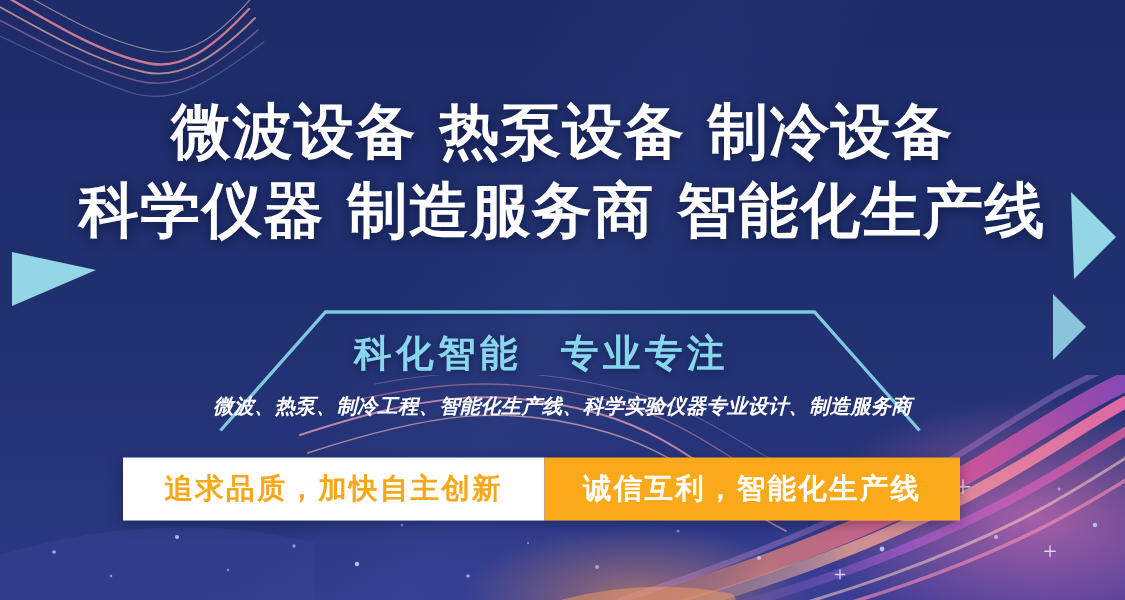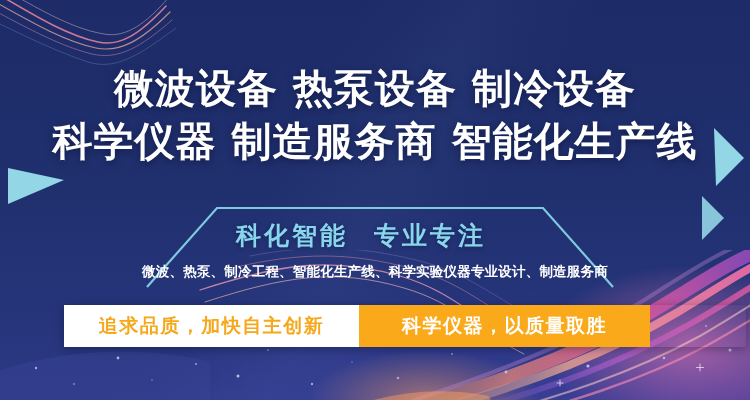--- a/index.html
+++ b/index.html
@@ -147,28 +147,29 @@
     text-align: center;
     z-index: 6;
   }
   .tagline {
     color: #ffffff;
     font-size: 13.5px;
     font-weight: bold;
     line-height: 18px;
     letter-spacing: 0.2px;
     white-space: nowrap;
+    font-style: italic;
   }
 
   
   .ribbons {
     position: absolute;
-    left: 64px;
+    left: 82px;
     top: 305px;
-    width: 682px;
+    width: 558px;
     height: 42px;
     display: flex;
     z-index: 7;
     box-shadow: 0 2px 9px rgba(5,8,35,0.35);
   }
   .ribbon {
     display: flex;
     align-items: center;
     justify-content: center;
     height: 100%;
@@ -311,16 +312,16 @@
   <div class="subtitle-wrap">
     <div class="subtitle"><span>科化智能</span><span class="gap"></span><span>专业专注</span></div>
   </div>
 
   <div class="tagline-wrap">
     <div class="tagline">微波、热泵、制冷工程、智能化生产线、科学实验仪器专业设计、制造服务商</div>
   </div>
 
   <div class="ribbons">
     <div class="ribbon ribbon-white">追求品质，加快自主创新</div>
-    <div class="ribbon ribbon-orange">科学仪器，以质量取胜</div>
+    <div class="ribbon ribbon-orange">诚信互利，智能化生产线</div>
   </div>
 
 </div>
 
 </body></html>

